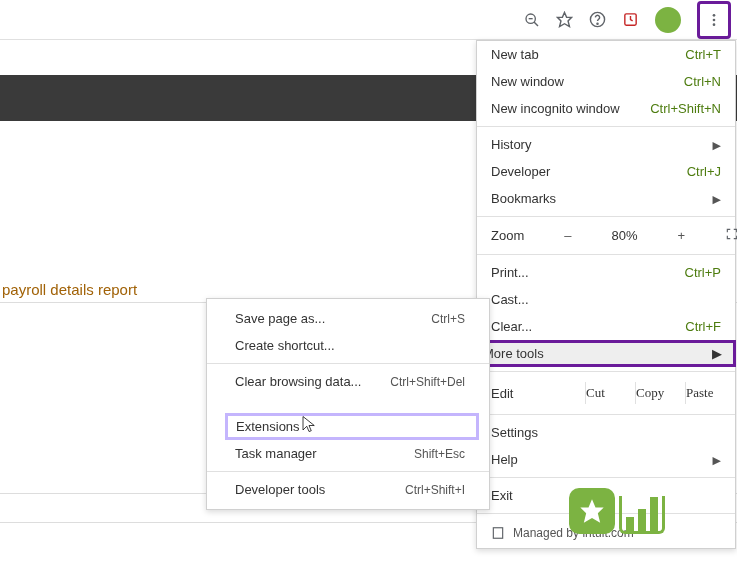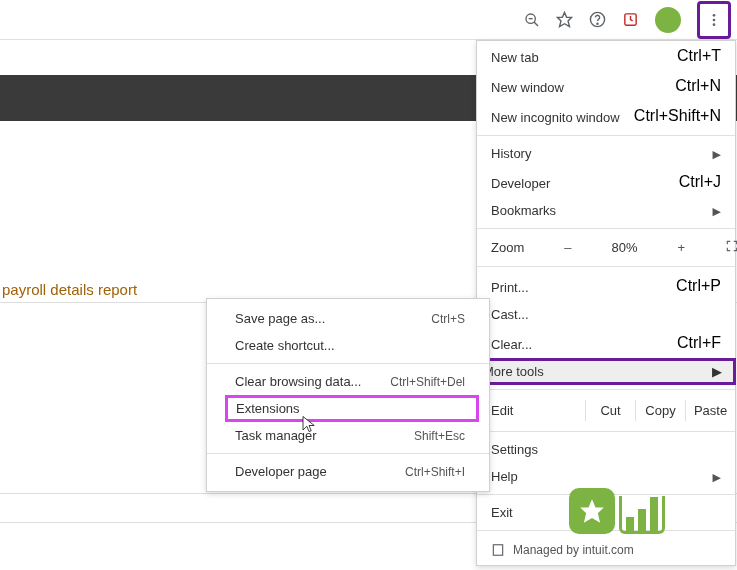--- a/index.html
+++ b/index.html
@@ -19,43 +19,43 @@
   .page-text { position: absolute; top: 281px; left: 2px; font-size: 15px; color: #a16207; }
 
   
   .line1 { position: absolute; top: 302px; left: 0; right: 0; height: 1px; background: #ddd; }
   .line2 { position: absolute; top: 493px; left: 0; right: 0; height: 1px; background: #ddd; }
   .line3 { position: absolute; top: 522px; left: 0; right: 0; height: 1px; background: #ddd; }
 
   
   .main-menu { position: absolute; top: 40px; right: 1px; width: 260px; background: #fff; border: 1px solid #d0d0d0; box-shadow: 0 2px 6px rgba(0,0,0,0.15); font-size: 13px; color: #333; }
   .mrow { display: flex; align-items: flex-end; justify-content: space-between; padding: 6px 14px; cursor: pointer; min-height: 26px; }
-  .mrow .shortcut { color: #000000; font-size: 16px; }
+  .mrow .shortcut { color: #4d7c0f; font-size: 13px; }
   .mrow .arrow { font-size: 11px; color: #555; }
   .sep { height: 1px; background: #e0e0e0; margin: 4px 0; }
 
   .zoom-row { display: flex; align-items: center; padding: 6px 0 6px 14px; gap: 40px; }
   .zoom-row .lbl { flex: 1; }
   .zoom-row .zbtn { width: 28px; text-align: center; color: #555; cursor: pointer; }
   .zoom-row .zval { width: 40px; text-align: center; }
   .zoom-row .full { width: 36px; text-align: center; }
 
   .edit-row { display: flex; align-items: center; padding: 6px 0 6px 14px; }
   .edit-row .lbl { flex: 1; }
-  .edit-row .ebtn { width: 50px; text-align: center; border-left: 1px solid #e0e0e0; padding: 3px 0; cursor: pointer; }
+  .edit-row .ebtn { width: 50px; border-left: 1px solid #e0e0e0; padding: 3px 0; cursor: pointer; font-family: Liberation Serif, serif; }
 
   .highlight-moretools { background: #eee; border: 3px solid #6a1b9a; margin: 0 -1px; padding: 3px 11px 3px 4px; display: flex; align-items: center; justify-content: space-between; cursor: pointer; gap: 20px; }
 
   .managed { display: flex; align-items: center; gap: 8px; padding: 8px 14px; color: #555; font-size: 12px; }
 
   
   .sub-menu { position: absolute; top: 298px; left: 206px; width: 284px; background: #fff; border: 1px solid #d0d0d0; box-shadow: 0 2px 6px rgba(0,0,0,0.15); font-size: 13px; color: #333; padding: 6px 0; }
   .srow { display: flex; justify-content: space-between; align-items: center; padding: 6px 24px 6px 28px; cursor: pointer; }
   .srow .shortcut { color: #555; font-size: 12px; }
-  .srow.ext-highlight { border: 3px solid #d946ef; margin: 0 10px 0 18px; padding: 3px 8px; }
+  .srow.ext-highlight { border: 3px solid #c4b5fd; margin: 18px 10px 0 18px; padding: 3px 8px; }
   .ssep { height: 1px; background: #e0e0e0; margin: 4px 0; }
 
   .cursor { position: absolute; top: 415px; left: 300px; pointer-events: none; }
 
   
   .widget { position: absolute; bottom: 36px; right: 72px; display: flex; align-items: flex-end; }
   .widget .star { width: 46px; height: 46px; background: #7cb342; border-radius: 10px; display: flex; align-items: center; justify-content: center; }
   .widget .bars { margin-left: 4px; display:flex; align-items:flex-end; gap:4px; border:3px solid #7cb342; border-top:none; border-radius:0 0 6px 6px; padding:2px 4px 0 4px; height:38px;}
   .widget .bars span{ width:8px; background:#7cb342; }
   .widget .bars span:nth-child(1){height:14px;}
@@ -213,21 +213,21 @@
     </div>
   <div class="srow ext-highlight">
       <span>Extensions</span>
     </div>
   <div class="srow">
       <span>Task manager</span>
       <span class="shortcut">Shift+Esc</span>
     </div>
   <div class="ssep"></div>
   <div class="srow">
-      <span>Developer page</span>
+      <span>Developer tools</span>
       <span class="shortcut">Ctrl+Shift+I</span>
     </div>
 </div>
 
 <svg class="cursor" width="18" height="18" viewBox="0 0 24 24">
     <path d="M4 2l0 18 5-5 3 7 3-1-3-7 7 0z" fill="#fff" stroke="#000" stroke-width="1"></path>
   </svg>
 
 <div class="widget">
   <div class="star">

